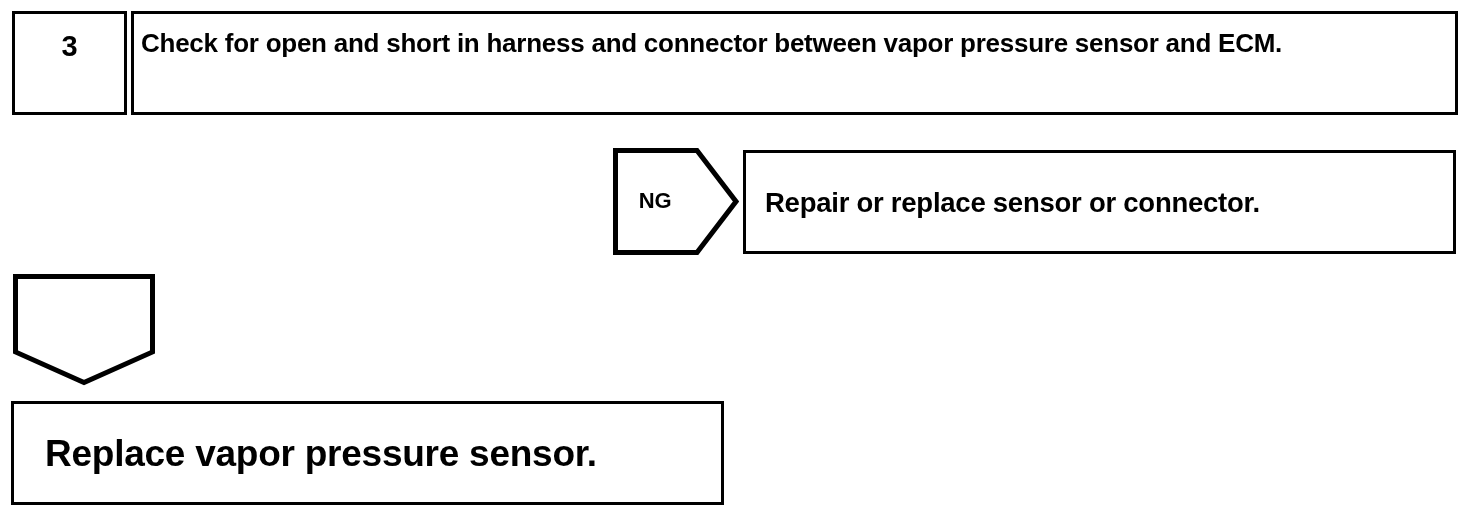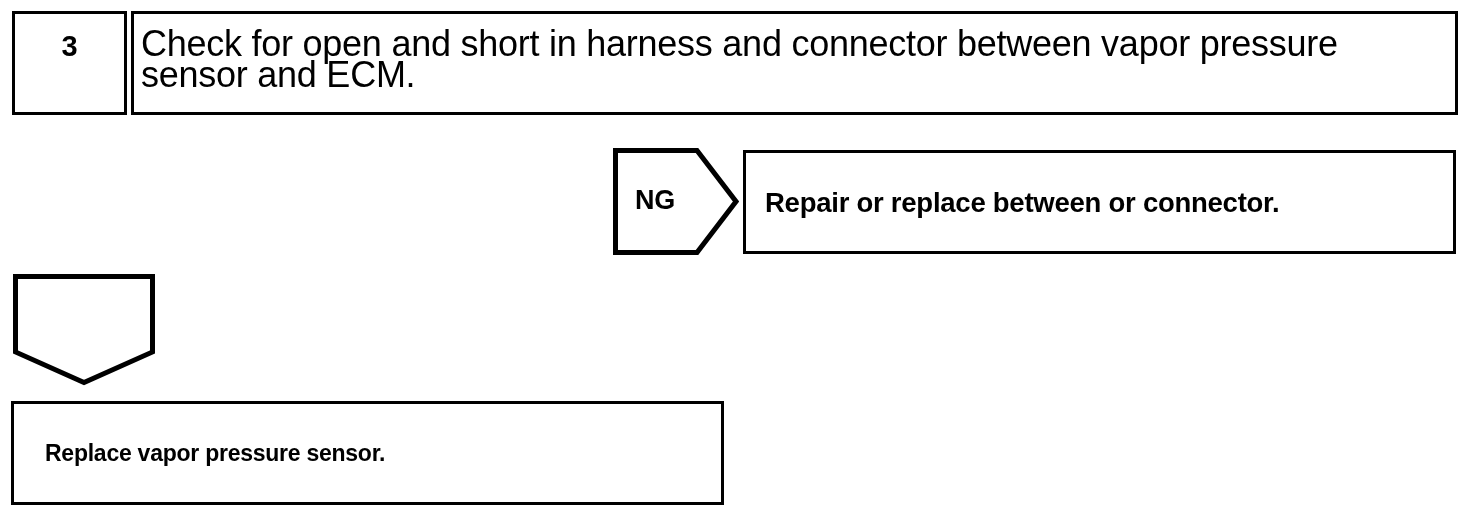--- a/index.html
+++ b/index.html
@@ -56,22 +56,22 @@
     height: 104px;
     border: 3px solid #000000;
     box-sizing: border-box;
     background: #ffffff;
   }
   .step-instruction-text {
     position: absolute;
     left: 7px;
     top: 14px;
     width: 1300px;
-    font-size: 36px;
-    font-weight: normal;
+    font-size: 26px;
+    font-weight: bold;
     line-height: 31px;
     color: #000000;
     letter-spacing: -0.25px;
   }
 
   
   .ng-arrow {
     position: absolute;
     left: 611px;
     top: 146px;
@@ -80,21 +80,21 @@
   }
   .ng-arrow svg {
     display: block;
   }
   .ng-label {
     position: absolute;
     left: 614px;
     top: 185px;
     width: 82px;
     text-align: center;
-    font-size: 27px;
+    font-size: 22px;
     font-weight: bold;
     line-height: 31px;
     color: #000000;
     letter-spacing: -0.2px;
   }
 
   .ng-result-box {
     position: absolute;
     left: 743px;
     top: 150px;
@@ -148,21 +148,21 @@
     height: 104px;
     border: 3px solid #000000;
     box-sizing: border-box;
     background: #ffffff;
   }
   .ok-result-text {
     position: absolute;
     left: 31px;
     top: 34px;
     width: 650px;
-    font-size: 23px;
+    font-size: 37px;
     font-weight: bold;
     line-height: 31px;
     color: #000000;
     letter-spacing: -0.25px;
   }
 </style>
 </head>
 <body>
 
 <div class="canvas">
@@ -176,21 +176,21 @@
   </div>
 
   <div class="ng-arrow">
     <svg width="128" height="112" viewBox="0 0 128 112">
       <polygon points="4.5,4.5 86,4.5 125,55.5 86,106.5 4.5,106.5" fill="#ffffff" stroke="#000000" stroke-width="5" stroke-linejoin="miter"></polygon>
     </svg>
   </div>
   <div class="ng-label">NG</div>
 
   <div class="ng-result-box">
-    <div class="ng-result-text">Repair or replace between or connector.</div>
+    <div class="ng-result-text">Repair or replace sensor or connector.</div>
   </div>
 
   <div class="ok-arrow">
     <svg width="146" height="114" viewBox="0 0 146 114">
       <polygon points="4.5,4.5 141.5,4.5 141.5,80 73,110.5 4.5,80" fill="#ffffff" stroke="#000000" stroke-width="5" stroke-linejoin="miter"></polygon>
     </svg>
   </div>
 
   <div class="ok-result-box">
     <div class="ok-result-text">Replace vapor pressure sensor.</div>

